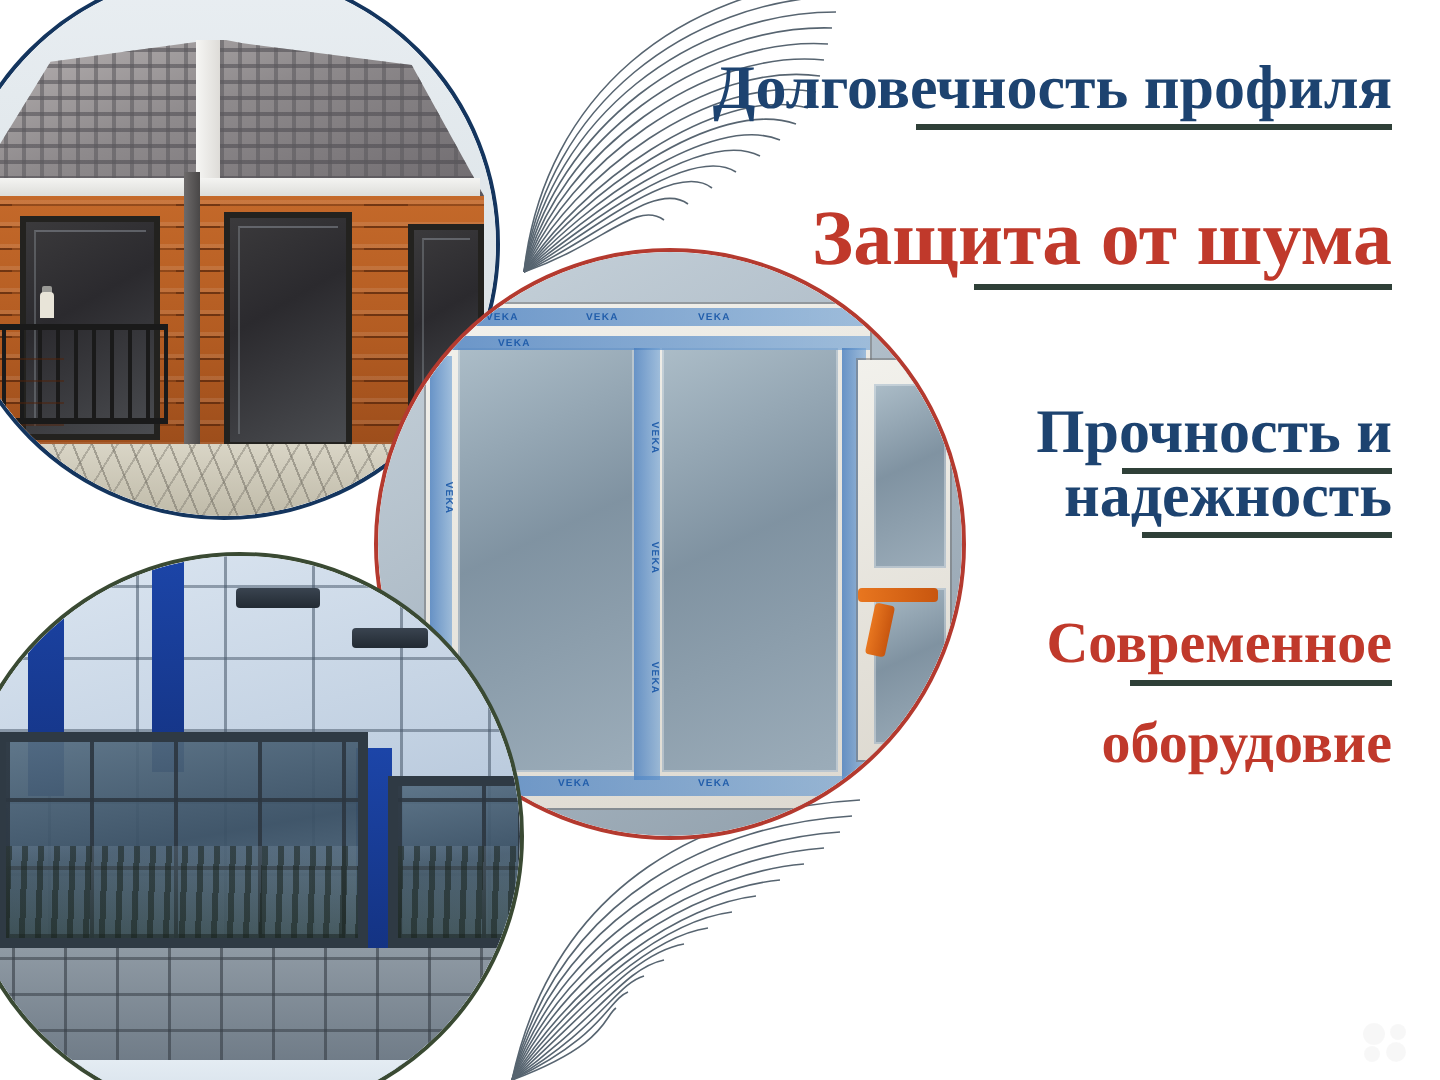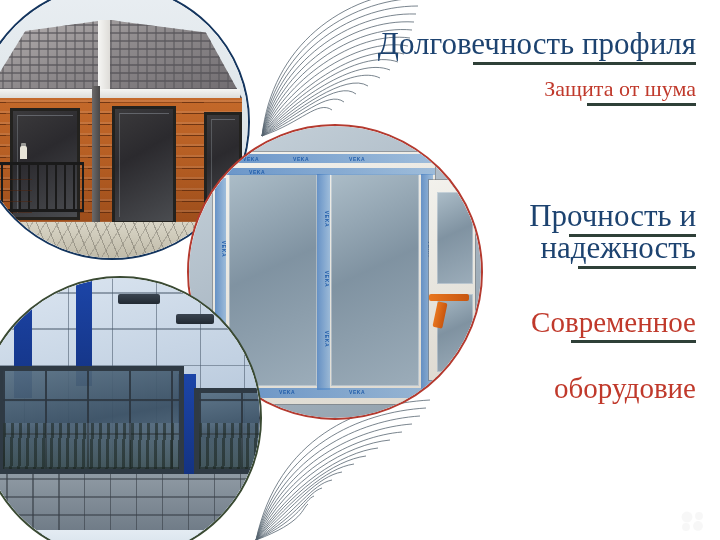--- a/index.html
+++ b/index.html
@@ -218,51 +218,51 @@
 
   
   #text-block {
     position: absolute;
     left: 252px; top: 0; width: 468px; height: 540px;
     z-index: 8;
   }
   .slogan {
     position: absolute;
     right: 24px;
-    font-weight: 400;
+    font-weight: 700;
     line-height: 1.0;
     white-space: nowrap;
     text-align: center;
   }
   .slogan .txt { display: block; }
   .rule {
     display: block;
     height: 3px;
     background: #2f4038;
     margin-top: 3px;
   }
   .navy { color: #1d4370; }
   .red  { color: #c0392b; }
 
   #sl-1 { top: 28px;  font-size: 31px; }
   #sl-1 .rule { width: 70%; margin-left: auto; }
 
-  #sl-2 { top: 78px;  font-size: 22px; }
+  #sl-2 { top: 100px;  font-size: 39px; }
   #sl-2 .rule { width: 72%; margin-left: auto; }
 
   #sl-3 { top: 180px; font-size: 31px; margin-top: 20px; }
   #sl-3 .rule { width: 76%; margin-left: auto; }
 
   #sl-4 { top: 232px; font-size: 31px; }
   #sl-4 .rule { width: 76%; margin-left: auto; }
 
   #sl-5 { top: 308px; font-size: 29px; }
   #sl-5 .rule { width: 76%; margin-left: auto; }
 
-  #sl-6 { top: 358px; font-size: 29px; margin-top: 16px; }
+  #sl-6 { top: 358px; font-size: 29px; }
 
   #sl-7 { top: 437px; font-size: 34px; right: 20px; }
   #sl-7 .rule { width: 100%; margin-top: 5px; }
 
   
   #watermark {
     position: absolute;
     right: 14px; bottom: 8px;
     display: flex; align-items: center; gap: 4px;
     z-index: 9;

